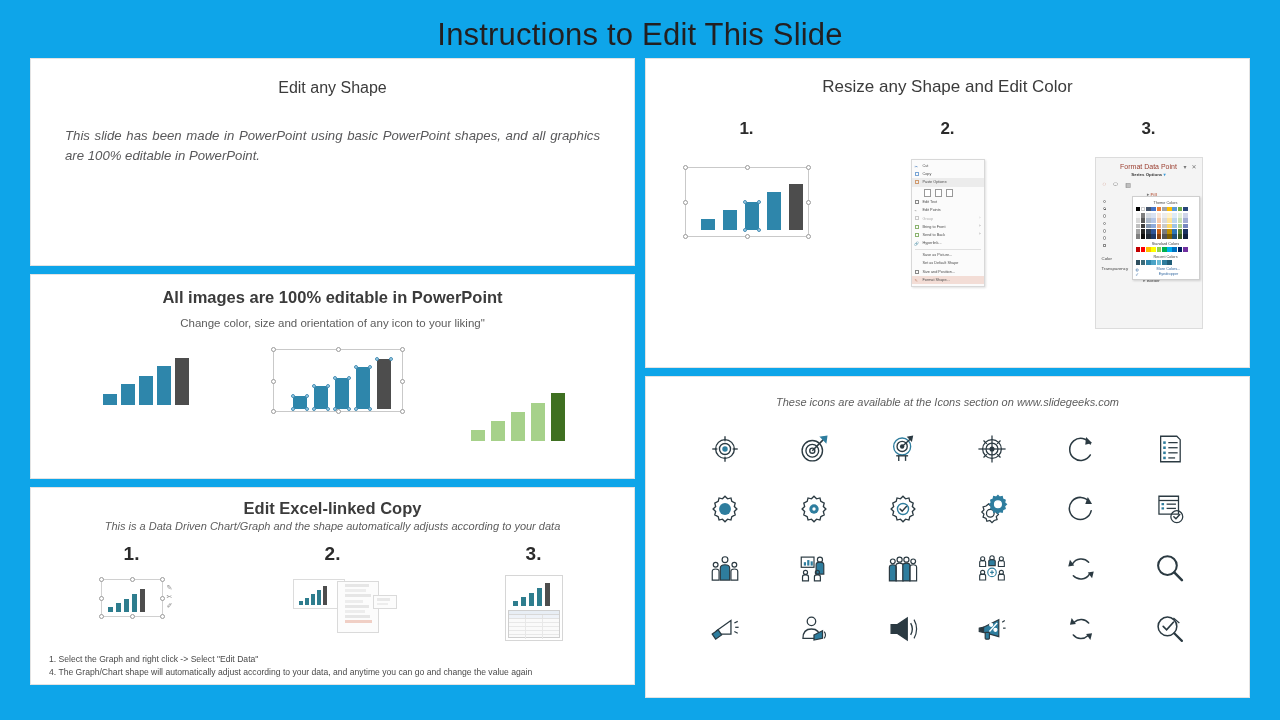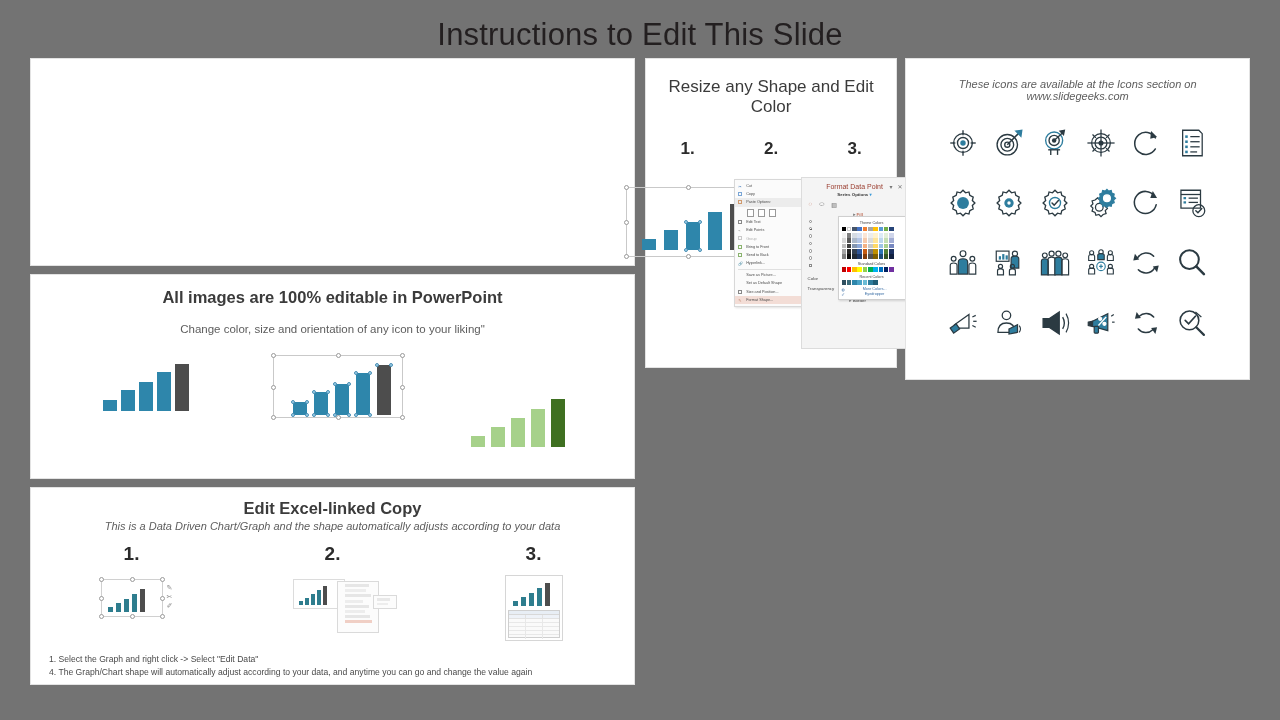--- a/index.html
+++ b/index.html
@@ -2,55 +2,55 @@
 <html><head>
 <meta charset="utf-8">
 <style>
   * { box-sizing: border-box; margin: 0; padding: 0; }
   html, body {
     width: 1280px; height: 720px;
     background: #ffffff;
     font-family: "Liberation Sans", sans-serif;
     overflow: hidden;
   }
-  .slide { position: relative; width: 1280px; height: 720px; background:#737373; }
+  .slide { position: relative; width: 1280px; height: 720px; background:#0ea5e9; }
 
   .slide-title {
     text-align: center;
     font-size: 31px;
     color: #231f20;
     font-weight: 400;
     letter-spacing: .2px;
     padding-top: 17px;
     height: 58px;
   }
 
   .cols { display: flex; gap: 10px; padding: 0 30px; height: 640px; }
   .col-left { width: 605px; display: flex; flex-direction: column; gap: 8px; }
-  .col-right { width: 605px; display: flex; gap: 8px; }
+  .col-right { width: 605px; display: flex; flex-direction: column; gap: 8px; }
 
   .panel { border: 1px solid #e3e3e3; background: #fff; position: relative; }
 
   .p-title { text-align:center; font-size: 16px; color:#3b3b3b; font-weight: 400; }
   .p-title.bold { font-weight: 700; font-size: 16px; }
   .p-sub { text-align:center; font-size: 11px; color:#5d5d5d; font-style: italic; }
 
   
   .panelA { height: 208px; padding: 20px 34px 0; }
   .panelA .p-title { margin-bottom: 29px; }
   .bodytext {
     font-size: 13.2px; line-height: 20px; color: #58585a;
     font-style: italic; text-align: justify;
   }
   .bodytext + .bodytext { margin-top: 18px; }
 
   
   .panelB { height: 205px; padding: 13px 0 9px; }
   .panelB .p-title { font-weight: 700; font-size: 16.5px; }
-  .panelB .p-sub { margin-top: 16px; font-style: normal; font-size: 11.5px; }
+  .panelB .p-sub { margin-top: 10px; font-style: normal; font-size: 11.5px; }
   .barsrow { position: relative; height: 150px; }
 
   .chart { position:absolute; display:flex; align-items:flex-end; gap:4px; }
   .bar { width: 14px; border-radius: 0; }
 
   .selbox { position:absolute; border:1px solid #c9c9c9; }
   .handle {
     position:absolute; width:5px; height:5px; border-radius:50%;
     background:#fff; border:1px solid #9a9a9a;
   }
@@ -138,20 +138,22 @@
 
 <div class="slide">
 
   <div class="slide-title">Instructions to Edit This Slide</div>
 
   <div class="cols">
 
     <div class="col-left">
 
       <div class="panel panelA">
+        <div class="p-title">Edit any Shape</div>
+        <div class="bodytext">This slide has been made in PowerPoint using basic PowerPoint shapes, and all graphics are 100% editable in PowerPoint.</div>
       </div>
 
       <div class="panel panelB">
         <div class="p-title bold">All images are 100% editable in PowerPoint</div>
         <div class="p-sub">Change color, size and orientation of any icon to your liking"</div>
 
         <div class="barsrow">
 
           <div class="chart" style="left:72px; top:22px; height:54px;">
             <div class="bar" style="height:11px;background:#2e86ab;"></div>

